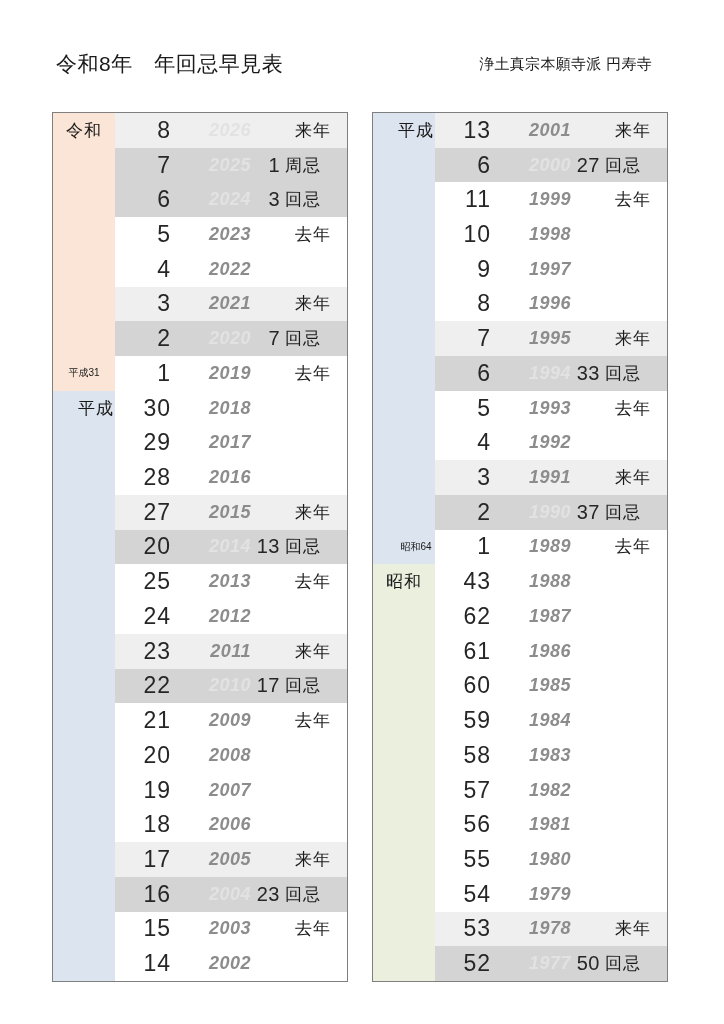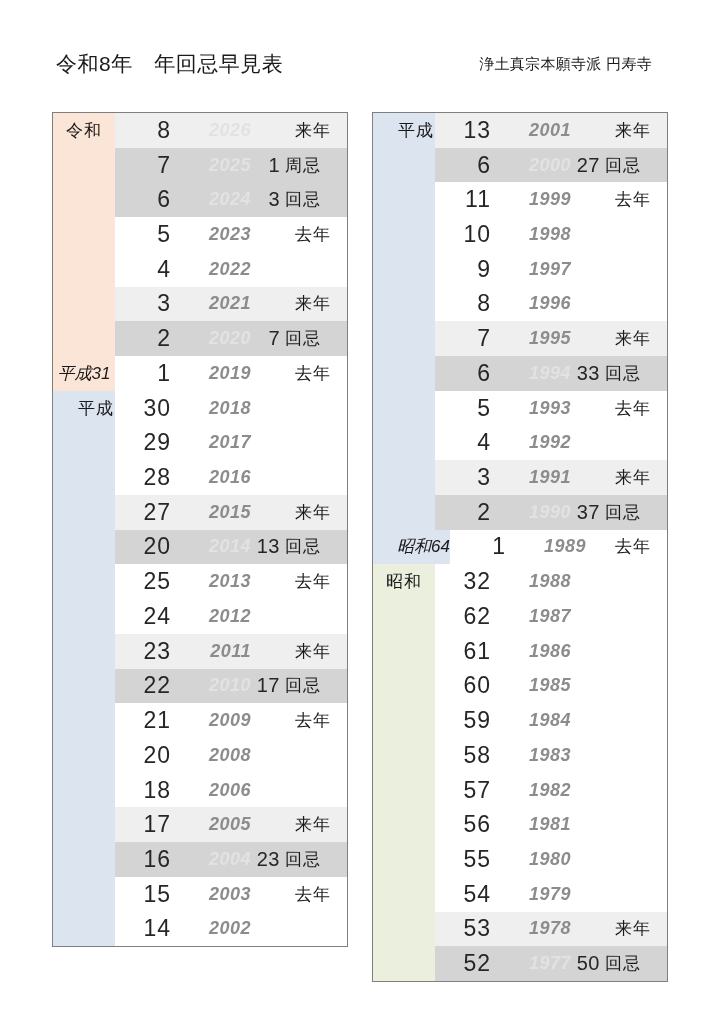--- a/index.html
+++ b/index.html
@@ -90,23 +90,22 @@
   .era-cell.era-heisei { background: #dce4f0; padding-left: 24px; }
   .era-cell.era-showa  { background: #eaefde; }
 
   .era-label {
     font-size: 17px;
     color: #1a1a1a;
     letter-spacing: 1px;
     white-space: nowrap;
   }
   .era-label.small {
-    font-size: 17px;
+    font-size: 10px;
     letter-spacing: 0;
-    font-style: italic;
   }
 
   
   .eyear-cell {
     flex: 0 0 62px;
     text-align: right;
     padding-right: 6px;
     font-size: 23px;
     font-weight: 300;
     color: #262626;
@@ -299,20 +298,27 @@
         </div>
         <div class="row bg-plain">
           <div class="era-cell era-heisei"></div>
           <div class="eyear-cell">20</div>
           <div class="wyear-cell tone-normal">2008</div>
           <div class="memnum-cell"></div>
           <div class="note-cell note-right"></div>
         </div>
         <div class="row bg-plain">
           <div class="era-cell era-heisei"></div>
+          <div class="eyear-cell">19</div>
+          <div class="wyear-cell tone-normal">2007</div>
+          <div class="memnum-cell"></div>
+          <div class="note-cell note-right"></div>
+        </div>
+        <div class="row bg-plain">
+          <div class="era-cell era-heisei"></div>
           <div class="eyear-cell">18</div>
           <div class="wyear-cell tone-normal">2006</div>
           <div class="memnum-cell"></div>
           <div class="note-cell note-right"></div>
         </div>
         <div class="row bg-light">
           <div class="era-cell era-heisei"></div>
           <div class="eyear-cell">17</div>
           <div class="wyear-cell tone-normal">2005</div>
           <div class="memnum-cell"></div>
@@ -433,21 +439,21 @@
           </div>
           <div class="eyear-cell">1</div>
           <div class="wyear-cell tone-normal">1989</div>
           <div class="memnum-cell"></div>
           <div class="note-cell note-right">去年</div>
         </div>
         <div class="row bg-plain">
           <div class="era-cell era-showa">
             <span class="era-label">昭和</span>
           </div>
-          <div class="eyear-cell">32</div>
+          <div class="eyear-cell">43</div>
           <div class="wyear-cell tone-normal">1988</div>
           <div class="memnum-cell"></div>
           <div class="note-cell note-right"></div>
         </div>
         <div class="row bg-plain">
           <div class="era-cell era-showa"></div>
           <div class="eyear-cell">62</div>
           <div class="wyear-cell tone-normal">1987</div>
           <div class="memnum-cell"></div>
           <div class="note-cell note-right"></div>

